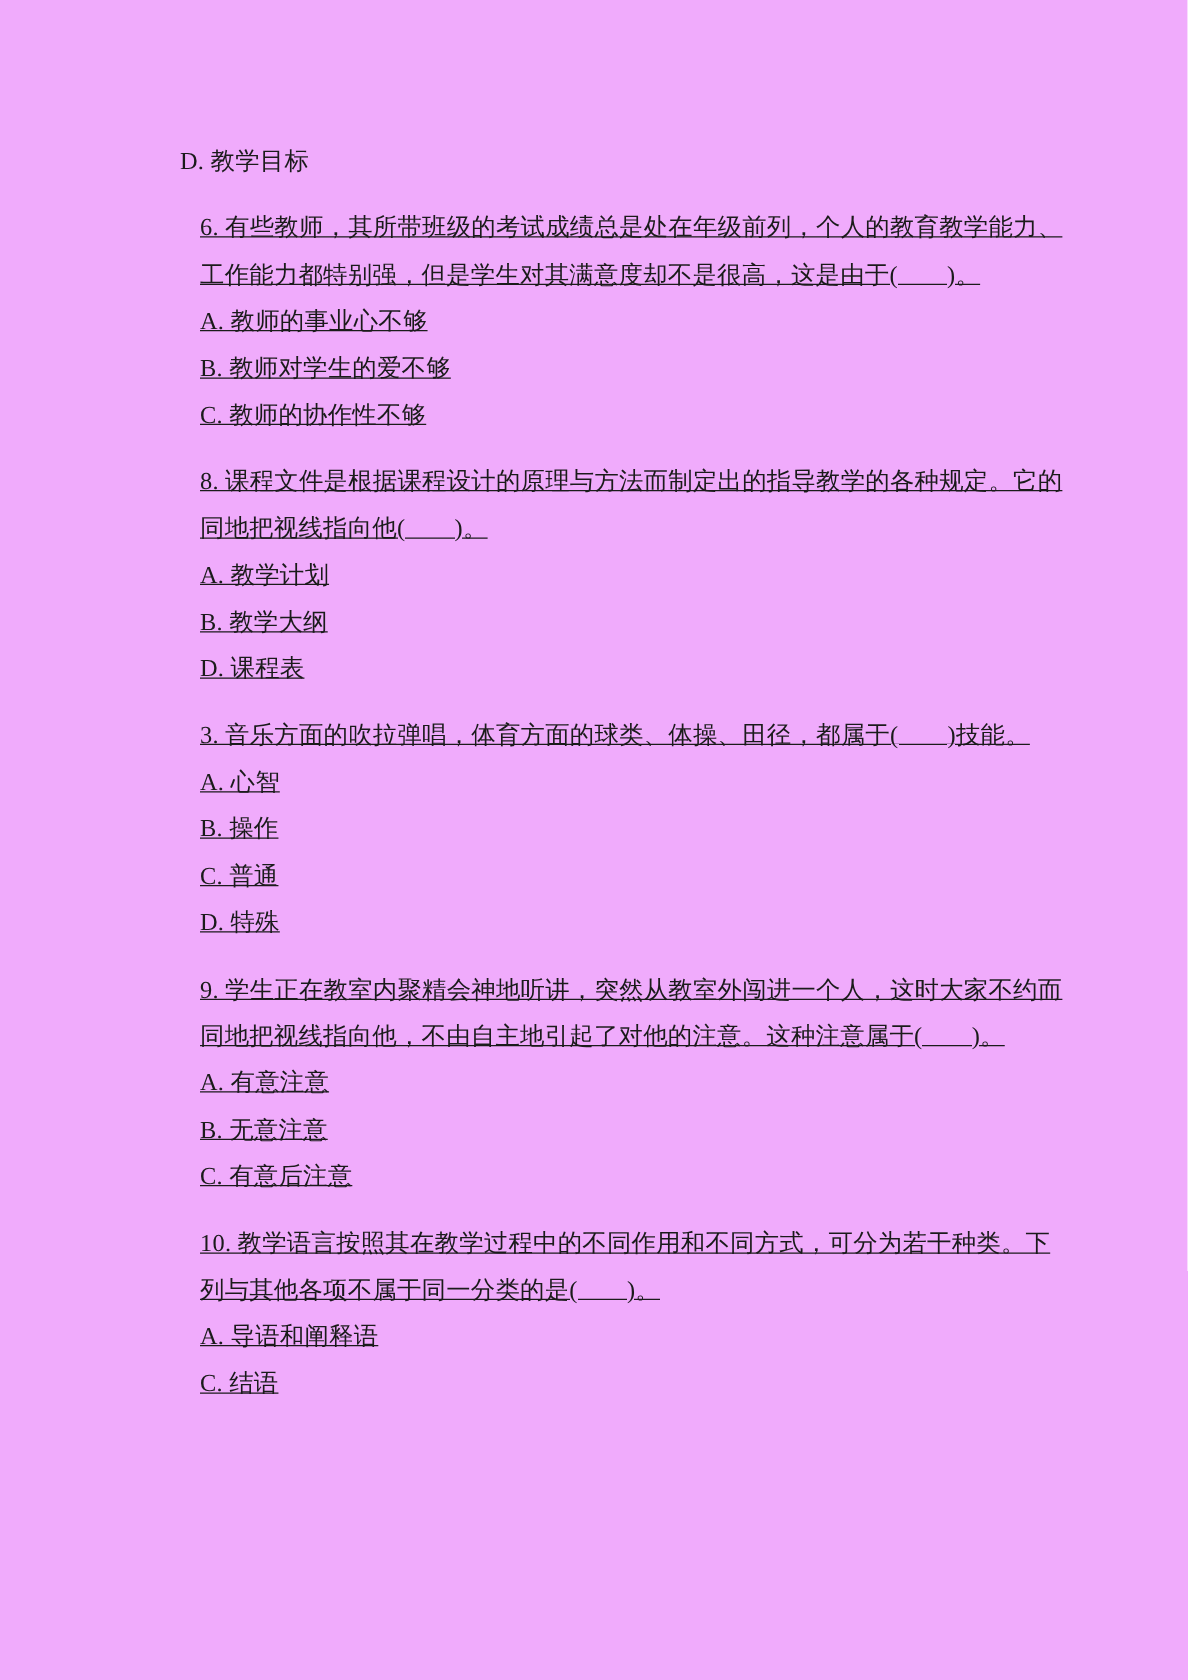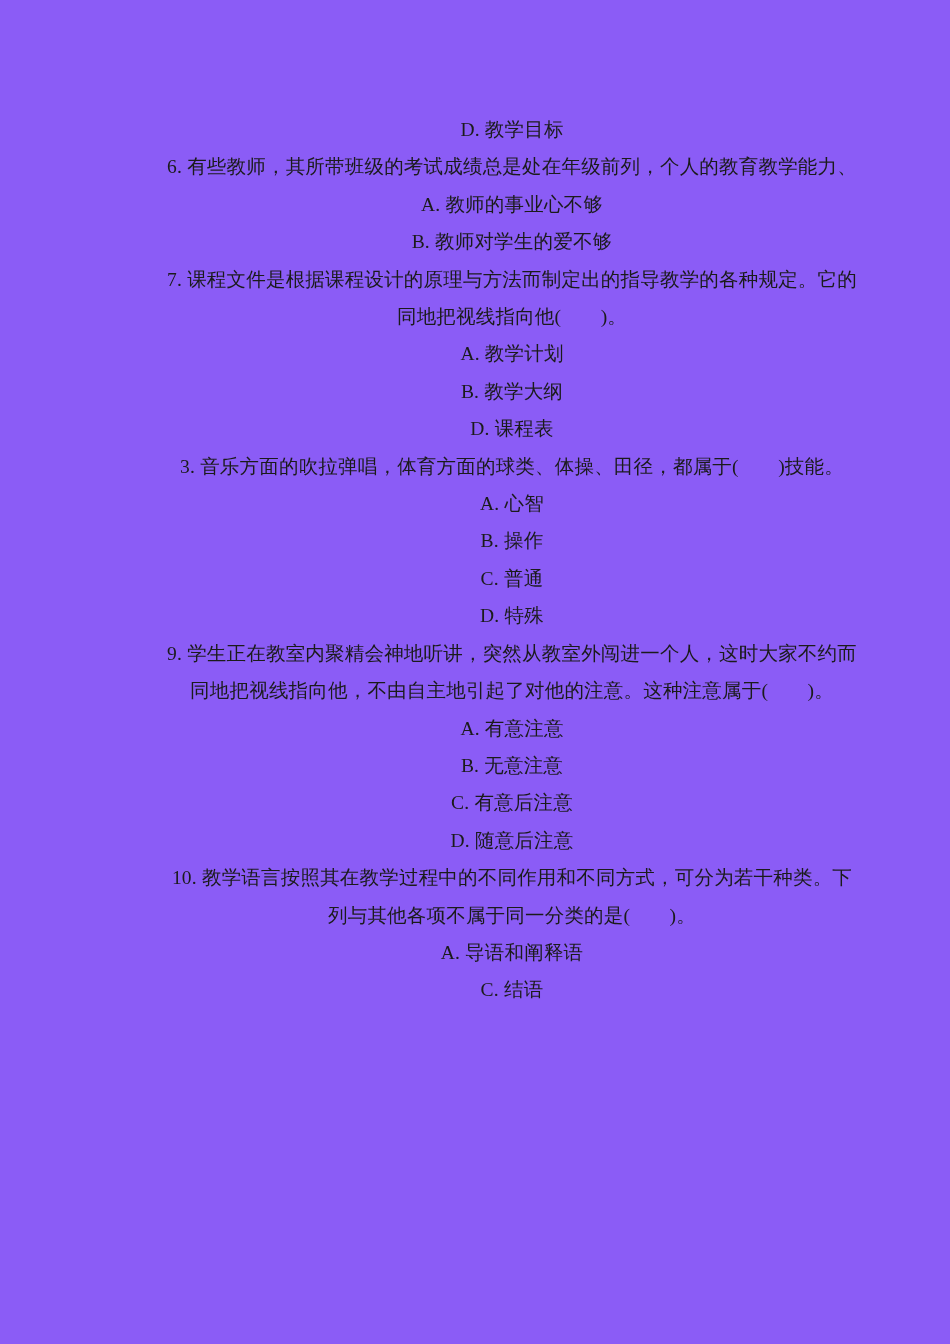--- a/index.html
+++ b/index.html
@@ -5,72 +5,72 @@
   html, body {
     margin: 0;
     padding: 0;
     background: #ffffff;
   }
   .page {
     position: relative;
     width: 950px;
     height: 1344px;
     margin: 0 auto;
-    background: #8b5cf6;
+    background: #f0abfc;
     box-sizing: border-box;
     padding: 111px 70px 0 144px;
     color: #1b1b1b;
     font-family: "Liberation Serif", "DejaVu Serif", serif;
     font-size: 19.5px;
     overflow: hidden;
-    text-align: center;
   }
   .line {
     line-height: 37.4px;
     white-space: pre;
     letter-spacing: 0.2px;
   }
-  section { margin: 0; padding: 0; }
+  section { margin: 16px; padding: 0; text-decoration: underline; }
 </style>
 </head>
 <body>
 
 <div class="page">
 
   <div class="line">D. 教学目标</div>
 
   <section>
     <div class="line">6. 有些教师，其所带班级的考试成绩总是处在年级前列，个人的教育教学能力、</div>
+    <div class="line">工作能力都特别强，但是学生对其满意度却不是很高，这是由于(　　)。</div>
     <div class="line">A. 教师的事业心不够</div>
     <div class="line">B. 教师对学生的爱不够</div>
+    <div class="line">C. 教师的协作性不够</div>
   </section>
 
   <section>
-    <div class="line">7. 课程文件是根据课程设计的原理与方法而制定出的指导教学的各种规定。它的</div>
+    <div class="line">8. 课程文件是根据课程设计的原理与方法而制定出的指导教学的各种规定。它的</div>
     <div class="line">同地把视线指向他(　　)。</div>
     <div class="line">A. 教学计划</div>
     <div class="line">B. 教学大纲</div>
     <div class="line">D. 课程表</div>
   </section>
 
   <section>
     <div class="line">3. 音乐方面的吹拉弹唱，体育方面的球类、体操、田径，都属于(　　)技能。</div>
     <div class="line">A. 心智</div>
     <div class="line">B. 操作</div>
     <div class="line">C. 普通</div>
     <div class="line">D. 特殊</div>
   </section>
 
   <section>
     <div class="line">9. 学生正在教室内聚精会神地听讲，突然从教室外闯进一个人，这时大家不约而</div>
     <div class="line">同地把视线指向他，不由自主地引起了对他的注意。这种注意属于(　　)。</div>
     <div class="line">A. 有意注意</div>
     <div class="line">B. 无意注意</div>
     <div class="line">C. 有意后注意</div>
-    <div class="line">D. 随意后注意</div>
   </section>
 
   <section>
     <div class="line">10. 教学语言按照其在教学过程中的不同作用和不同方式，可分为若干种类。下</div>
     <div class="line">列与其他各项不属于同一分类的是(　　)。</div>
     <div class="line">A. 导语和阐释语</div>
     <div class="line">C. 结语</div>
   </section>
 
 </div>

